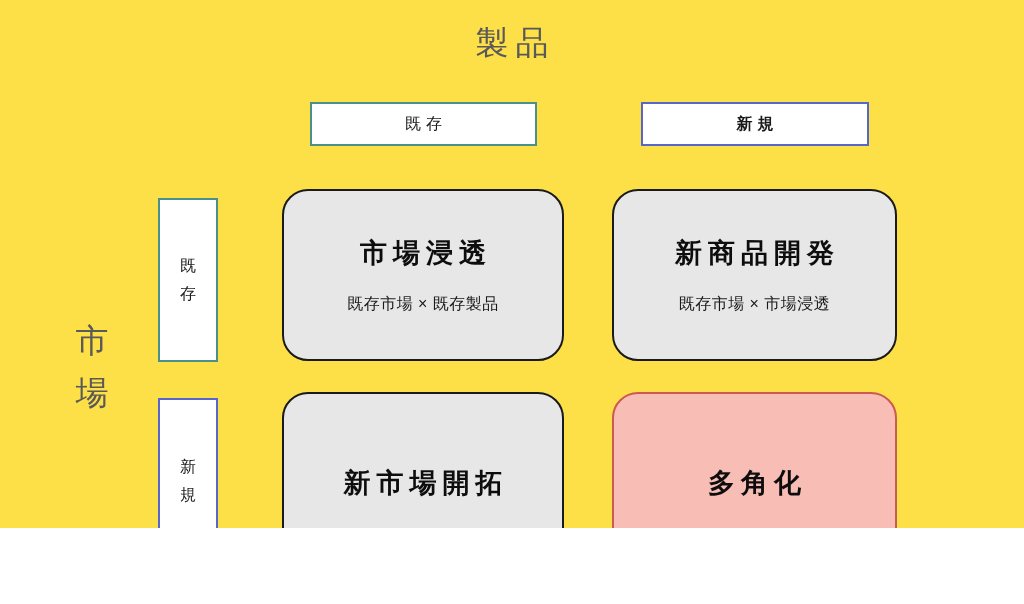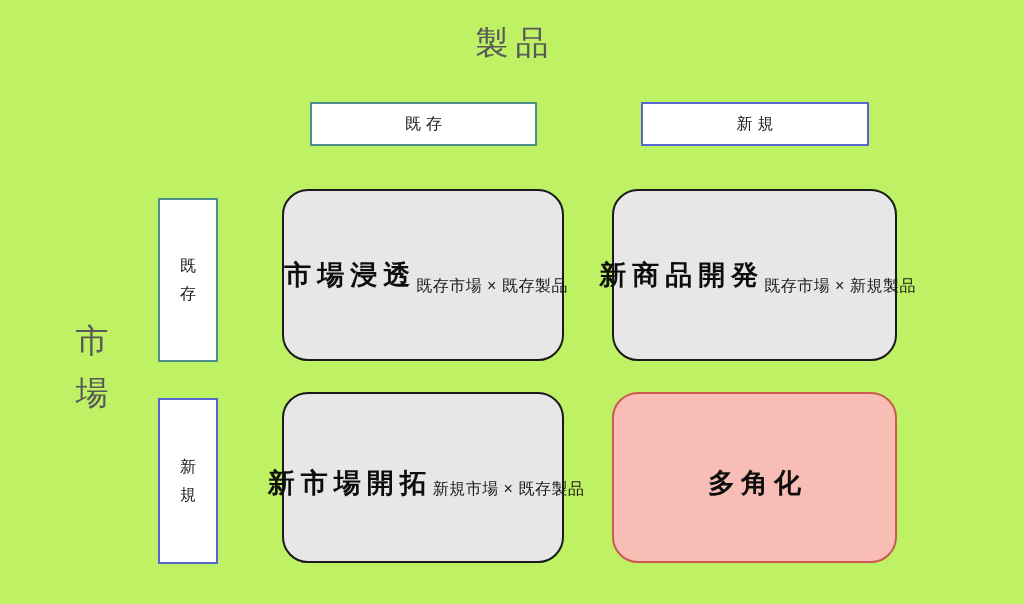--- a/index.html
+++ b/index.html
@@ -8,22 +8,22 @@
     padding: 0;
     background: #ffffff;
   }
   body {
     font-family: "Liberation Sans", "DejaVu Sans", sans-serif;
     -webkit-font-smoothing: antialiased;
   }
   #canvas {
     position: relative;
     width: 1024px;
-    height: 604px;
-    background: #bef264;
+    height: 528px;
+    background: #fde047;
     overflow: hidden;
   }
 
   
   .axis-title-top {
     position: absolute;
     left: 0;
     top: 22px;
     width: 1024px;
     text-align: center;
@@ -67,20 +67,21 @@
   }
   #col-header-existing {
     left: 310px;
     width: 227px;
     border: 2px solid #4a9289;
   }
   #col-header-new {
     left: 641px;
     width: 228px;
     border: 2px solid #5566cc;
+    font-weight: bold;
   }
 
   
   .row-header {
     position: absolute;
     left: 158px;
     width: 60px;
     box-sizing: border-box;
     background: #ffffff;
     display: flex;
@@ -102,21 +103,21 @@
     height: 166px;
     border: 2px solid #5566cc;
   }
 
   
   .cell {
     position: absolute;
     box-sizing: border-box;
     border-radius: 26px;
     display: flex;
-    flex-direction: row;
+    flex-direction: column;
     align-items: center;
     justify-content: center;
     text-align: center;
   }
   .cell.normal {
     background: #e7e7e7;
     border: 2.4px solid #1a1a1a;
   }
   .cell.highlight {
     background: #f8beb6;
@@ -177,25 +178,24 @@
     <span>規</span>
   </div>
 
   <div class="cell normal" id="cell-market-penetration">
     <div class="cell-title">市場浸透</div>
     <div class="cell-sub">既存市場 × 既存製品</div>
   </div>
 
   <div class="cell normal" id="cell-product-development">
     <div class="cell-title">新商品開発</div>
-    <div class="cell-sub">既存市場 × 新規製品</div>
+    <div class="cell-sub">既存市場 × 市場浸透</div>
   </div>
 
   <div class="cell normal" id="cell-market-development">
     <div class="cell-title">新市場開拓</div>
-    <div class="cell-sub">新規市場 × 既存製品</div>
   </div>
 
   <div class="cell highlight" id="cell-diversification">
     <div class="cell-title">多角化</div>
   </div>
 
 </div>
 
 </body></html>

